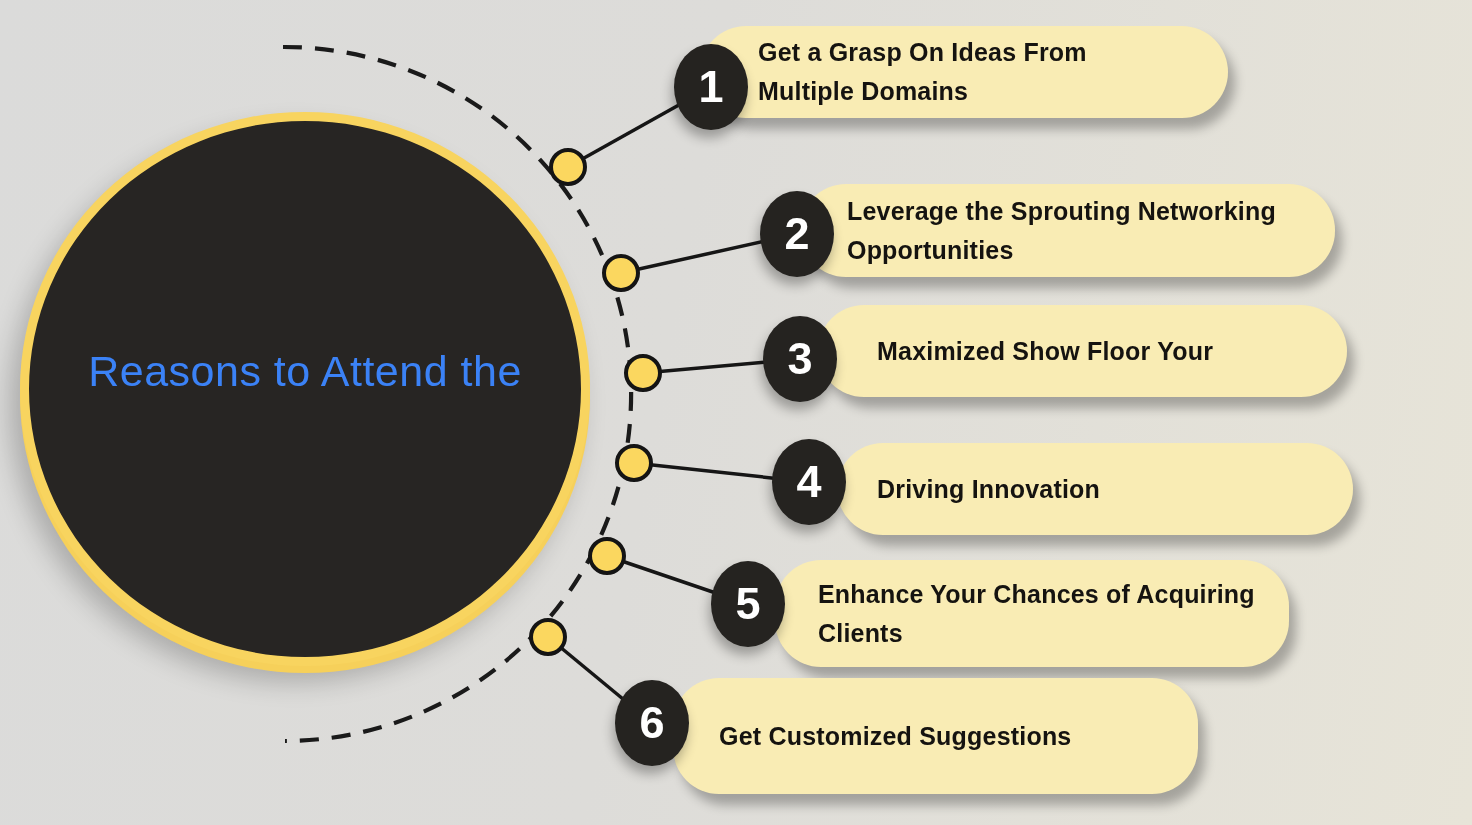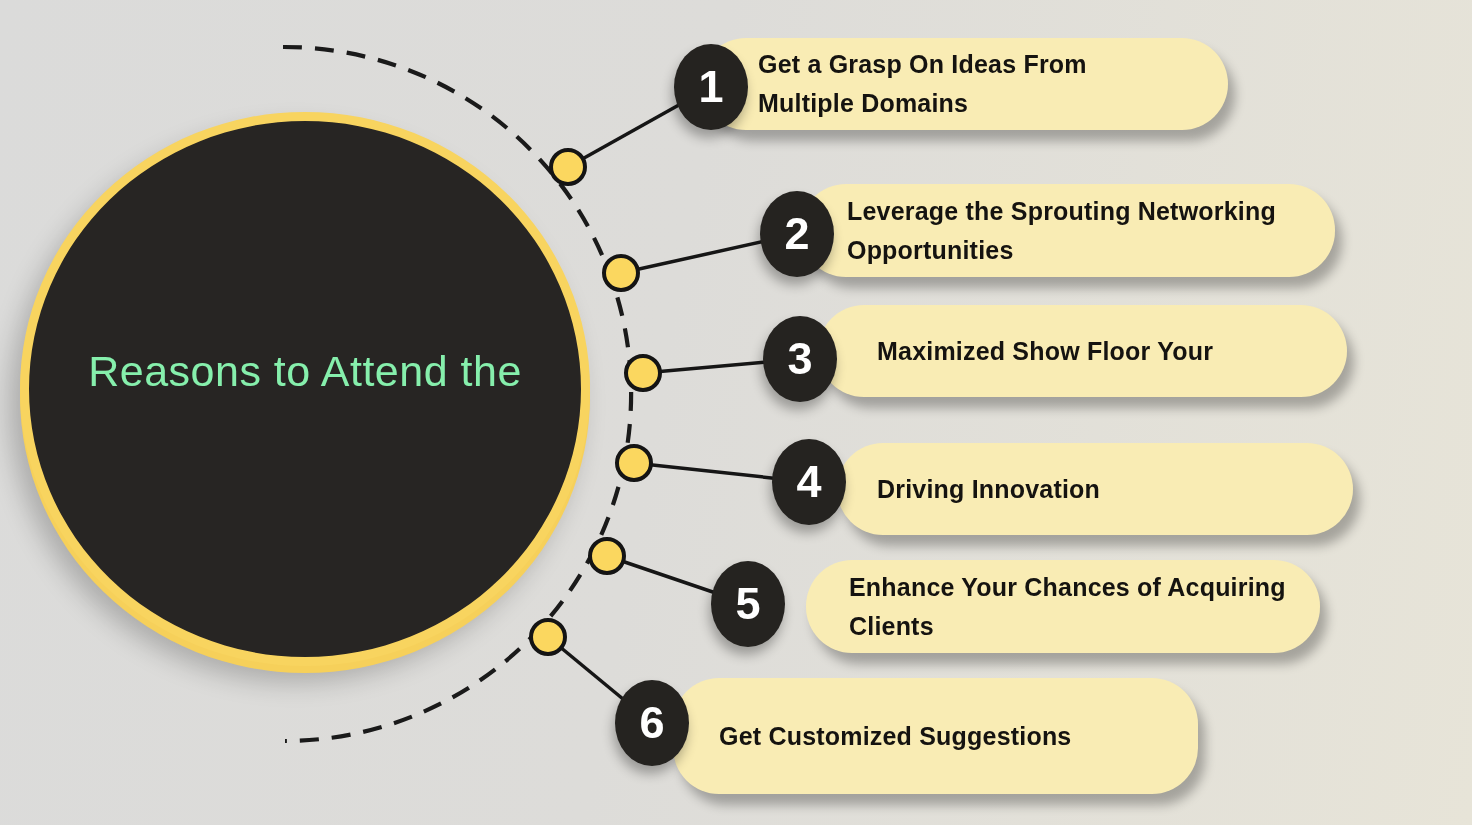--- a/index.html
+++ b/index.html
@@ -30,21 +30,21 @@
     background: #272523;
     border: 9px solid #f8d45f;
     border-radius: 50%;
     box-shadow: 0 7px 0 #f6d05a, -10px 16px 26px rgba(0,0,0,0.22);
     display: flex;
     align-items: center;
     justify-content: center;
   }
   .center-title {
     text-align: center;
-    color: #86efac;
+    color: #3b82f6;
     margin-top: -26px;
     line-height: 1.0;
   }
   .center-title .line1 {
     display: block;
     font-size: 43px;
     font-weight: 400;
     letter-spacing: 0.5px;
     margin-bottom: 10px;
   }
@@ -111,21 +111,21 @@
     <circle cx="607" cy="556" r="17" fill="#fbd75f" stroke="#141414" stroke-width="4"></circle>
     <circle cx="548" cy="637" r="17" fill="#fbd75f" stroke="#141414" stroke-width="4"></circle>
   </svg>
 
   <div class="center-circle">
     <div class="center-title">
       <span class="line1">Reasons to Attend the</span>
     </div>
   </div>
 
-  <div class="pill" style="left:700px; top:38px; width:528px; height:92px; padding-left:58px;">
+  <div class="pill" style="left:700px; top:26px; width:528px; height:92px; padding-left:58px;">
     <span class="pill-label">Get a Grasp On Ideas From
 Multiple Domains</span>
   </div>
   <div class="num-bubble" style="left:674px; top:44px;">
     <span>1</span>
   </div>
 
   <div class="pill" style="left:800px; top:184px; width:535px; height:93px; padding-left:47px;">
     <span class="pill-label">Leverage the Sprouting Networking
 Opportunities</span>
@@ -141,21 +141,21 @@
     <span>3</span>
   </div>
 
   <div class="pill" style="left:837px; top:443px; width:516px; height:92px; padding-left:40px;text-align:center;">
     <span class="pill-label">Driving Innovation</span>
   </div>
   <div class="num-bubble" style="left:772px; top:439px;">
     <span>4</span>
   </div>
 
-  <div class="pill" style="left:806px; top:560px; width:514px; height:93px; padding-left:43px;">
+  <div class="pill" style="left:775px; top:560px; width:514px; height:107px; padding-left:43px;">
     <span class="pill-label">Enhance Your Chances of Acquiring
 Clients</span>
   </div>
   <div class="num-bubble" style="left:711px; top:561px;">
     <span>5</span>
   </div>
 
   <div class="pill" style="left:673px; top:678px; width:525px; height:116px; padding-left:46px;">
     <span class="pill-label">Get Customized Suggestions</span>
   </div>

